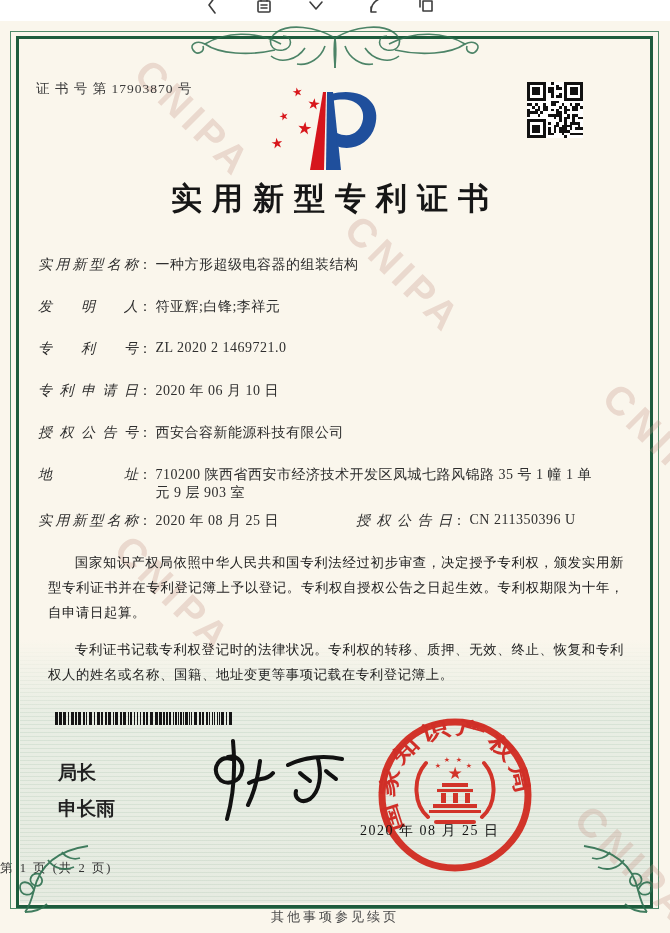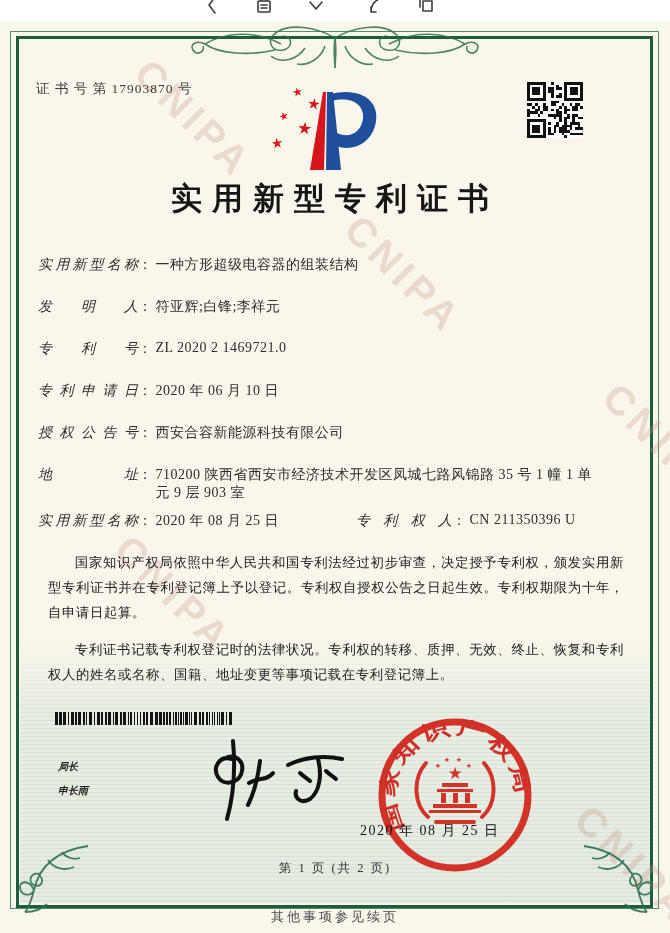--- a/index.html
+++ b/index.html
@@ -44,26 +44,26 @@
   .grant2{position:absolute;left:318px;top:0;}
   .grant2 .f-label{width:96px;}
   
   .paras{position:absolute;left:36px;top:538px;width:600px;font-size:13.4px;line-height:25px;
          text-align:justify;letter-spacing:.6px;color:#222;z-index:5;}
   .paras p{margin:12px;text-indent:2em;}
   
   .barcode{position:absolute;left:55px;top:712px;width:182px;height:13px;display:flex;align-items:stretch;z-index:6;}
   .barcode div{background:#151515;height:100%;}
   .director{position:absolute;left:58px;top:760px;z-index:6;
-            font-family:"Liberation Sans","DejaVu Sans",sans-serif;font-weight:bold;font-size:10px;color:#222;font-style:italic;}
+            font-family:"Liberation Sans","DejaVu Sans",sans-serif;font-weight:bold;font-size:19px;color:#222;}
   .director div{margin-bottom:10px;}
   .signature{position:absolute;left:202px;top:733px;z-index:6;}
   .seal{position:absolute;left:373px;top:713px;width:164px;height:164px;z-index:6;opacity:.92;}
   .seal-date{position:absolute;left:360px;top:822px;font-size:14px;letter-spacing:1.5px;color:#141414;z-index:7;}
-  .page-footer{position:absolute;left:0;right:0;top:860px;text-align:center;font-size:12.5px;
+  .page-footer{position:absolute;left:0;right:0;top:860px;font-size:12.5px;
                letter-spacing:2px;color:#333;z-index:6;}
   .note{position:absolute;left:0;right:0;top:908px;text-align:center;font-size:13px;
         letter-spacing:3px;color:#4a4a4a;z-index:6;}
   
   .orn-top{position:absolute;left:185px;top:22px;z-index:6;}
   .corner{position:absolute;top:836px;z-index:7;}
   .corner.left{left:12px;}
   .corner.right{left:576px;transform:scaleX(-1);}
 </style>
 </head>
@@ -296,21 +296,21 @@
       <span class="f-value">西安合容新能源科技有限公司</span>
     </div>
     <div class="frow" style="top:210px">
       <span class="f-label">地址</span><span class="f-colon">：</span>
       <span class="f-value" style="max-width:440px">710200 陕西省西安市经济技术开发区凤城七路风锦路 35 号 1 幢 1 单元 9 层 903 室</span>
     </div>
     <div class="frow" style="top:256px">
       <span class="f-label">实用新型名称</span><span class="f-colon">：</span>
       <span class="f-value">2020 年 08 月 25 日</span>
       <span class="grant2">
-        <span class="f-label">专利权人</span><span class="f-colon">：</span>
+        <span class="f-label">授权公告日</span><span class="f-colon">：</span>
         <span class="f-value">CN 211350396 U</span>
       </span>
     </div>
   </div>
 
   <div class="paras">
     <p>国家知识产权局依照中华人民共和国专利法经过初步审查，决定授予专利权，颁发实用新型专利证书并在专利登记簿上予以登记。专利权自授权公告之日起生效。专利权期限为十年，自申请日起算。</p>
     <p>专利证书记载专利权登记时的法律状况。专利权的转移、质押、无效、终止、恢复和专利权人的姓名或名称、国籍、地址变更等事项记载在专利登记簿上。</p>
   </div>
 

